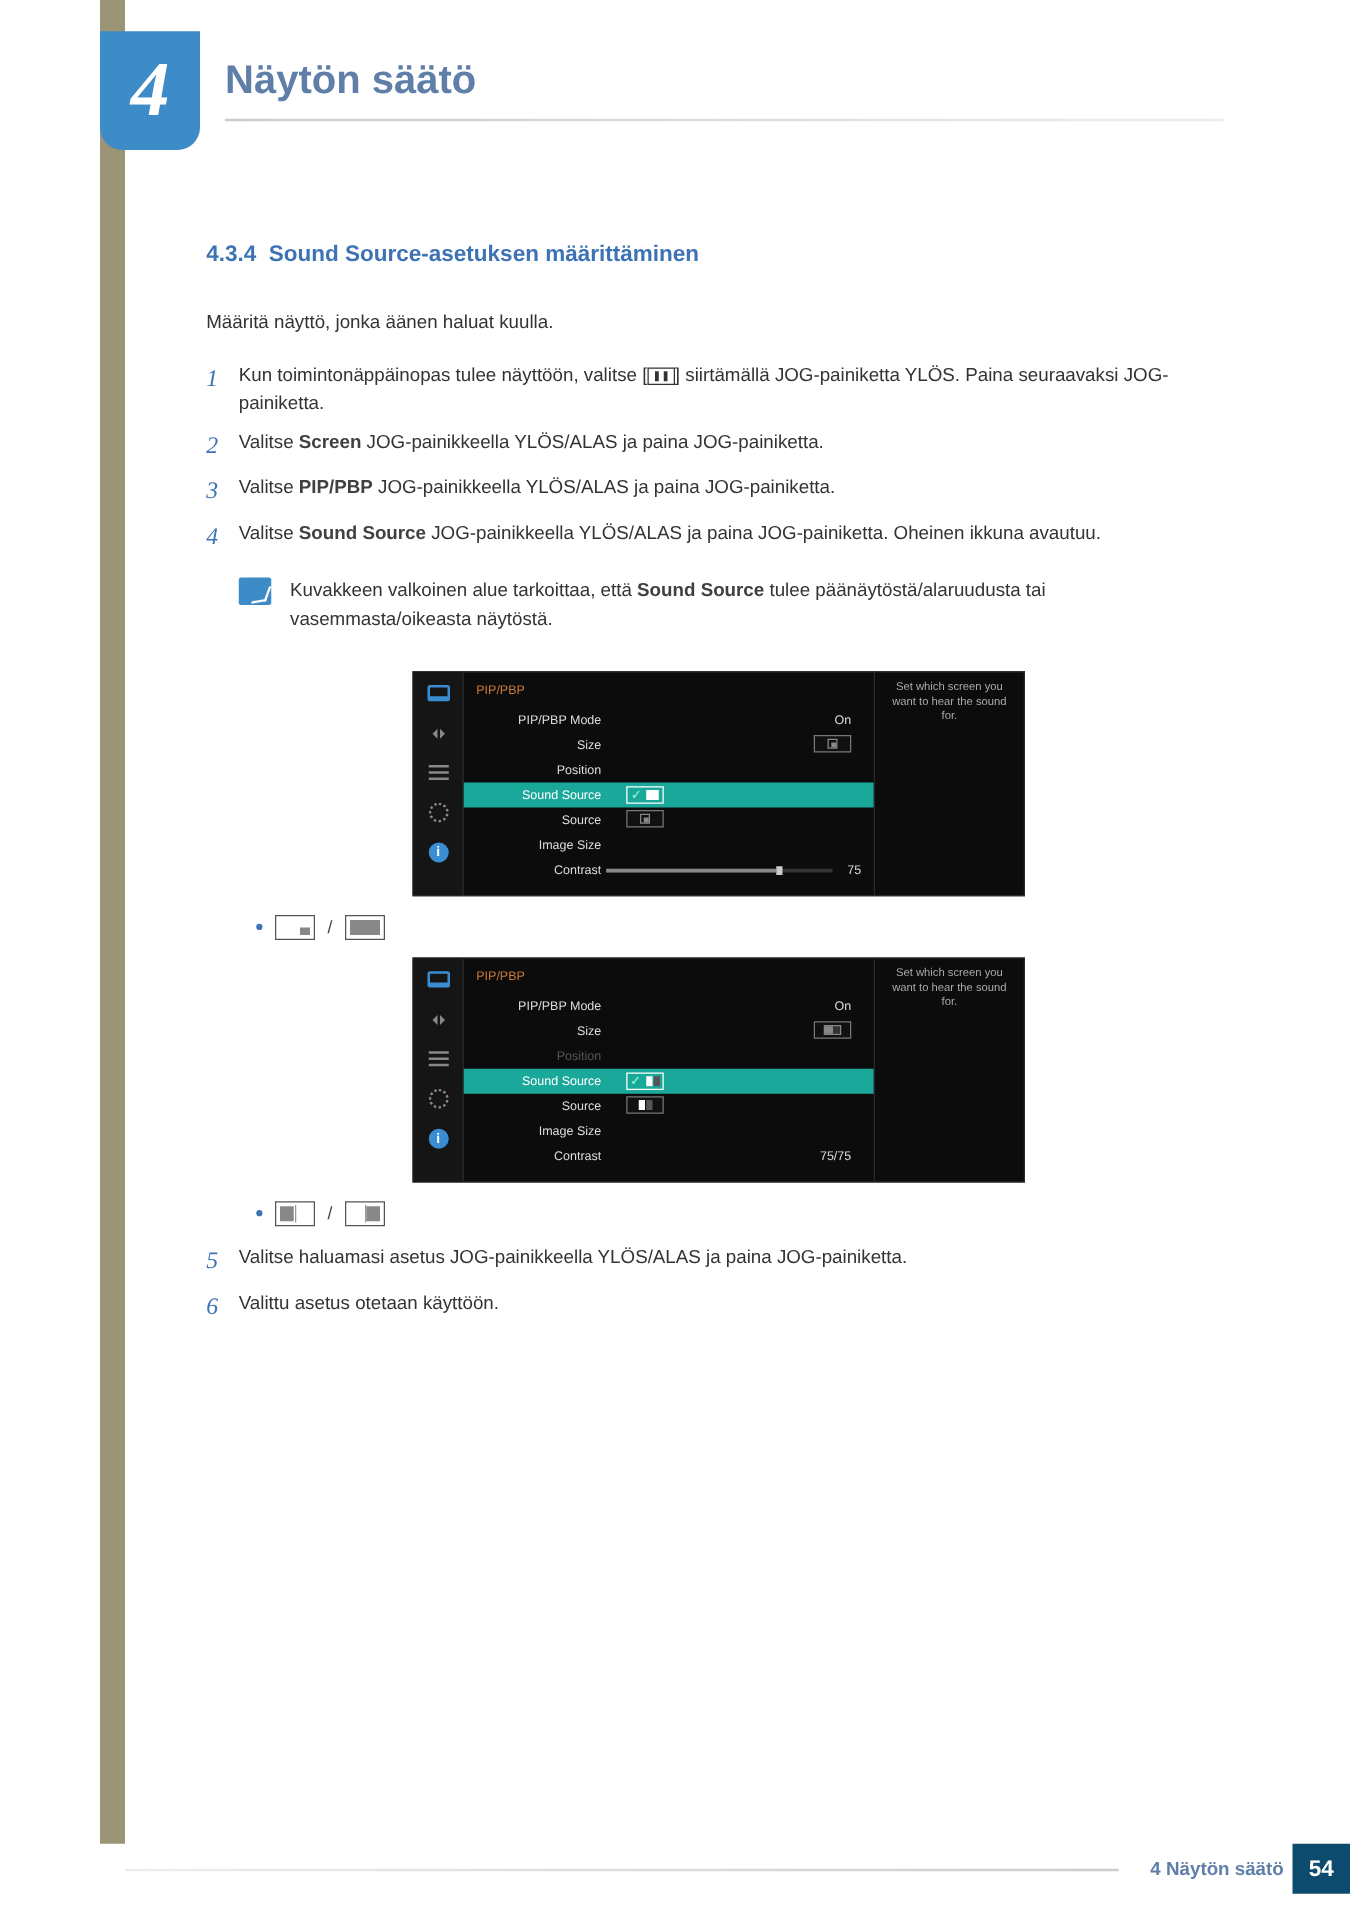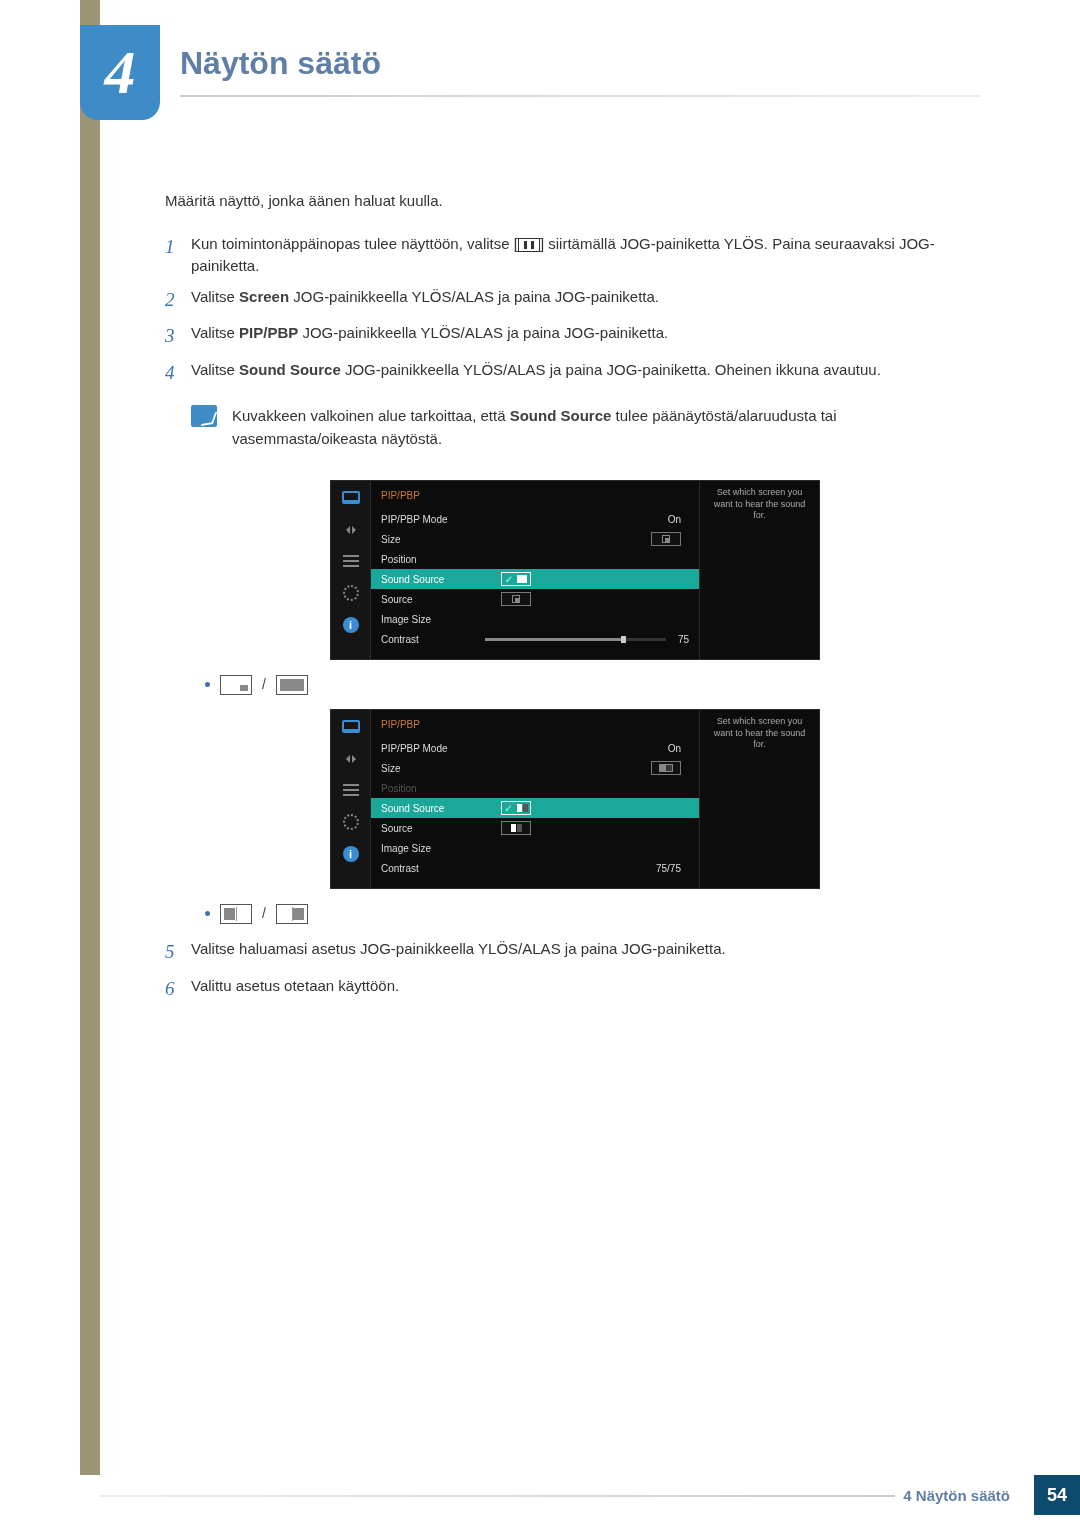--- a/index.html
+++ b/index.html
@@ -160,20 +160,21 @@
   .ico-arr::after{content:"";position:absolute;right:0;top:6px;border:4px solid transparent;border-left-color:#888;}
   .ico-list { width:16px;height:2px;background:#888;box-shadow:0 -5px #888,0 5px #888;}
   .ico-gear { width:16px;height:16px;border:2px dotted #888;border-radius:50%;}
   .ico-info { width:16px;height:16px;border-radius:50%;background:#3b8dd3;color:#fff;font-weight:bold;font-size:11px;line-height:16px;text-align:center;}
   .osd-main { flex:1; padding: 4px 0 10px 0;}
   .osd-title { color:#cc7a3a; font-size:10px; padding: 3px 10px 6px 10px;}
   .osd-row {
     display:flex; align-items:center;
     height: 20px;
     padding: 0 10px;
+    text-align: right;
   }
   .osd-label { width: 100px; }
   .osd-val { margin-left:auto; padding-right:8px;}
   .osd-row.sel { background: #1aa89a; color:#fff;}
   .osd-row.sel .osd-label{ color:#fff; }
   .osd-row.dis .osd-label{ color:#555;}
   .val-box {
     display:inline-flex; align-items:center; justify-content:center;
     border:1px solid #777; width:30px; height:14px;
     background:#111;
@@ -222,21 +223,21 @@
     height:40px;
     display:flex;
     justify-content:flex-end;
     align-items:stretch;
   }
   .footer-text{
     color:#5f7fa8;
     font-size:15px;
     font-weight:bold;
     align-self:center;
-    padding-right:24px;
+    padding-right:7px;
   }
   .footer-page{
     width:46px;
     background:#0c4a6e;
     color:#fff;
     font-size:18px;
     font-weight:bold;
     display:flex;align-items:center;justify-content:center;
   }
   .footer-bar{
@@ -250,20 +251,23 @@
 <body>
 
 <div class="side-strip"></div>
 <div class="chapter-badge">
   <span>4</span>
 </div>
 <div class="chapter-title">Näytön säätö</div>
 <div class="title-underline"></div>
 
 <div class="content">
+  <div class="section-h">
+    <span>4.3.4</span>&nbsp;&nbsp;<span>Sound Source-asetuksen määrittäminen</span>
+  </div>
 
   <p class="intro">Määritä näyttö, jonka äänen haluat kuulla.</p>
 
   <div class="step">
     <div class="step-num">1</div>
     <div class="step-body">
       <span>Kun toimintonäppäinopas tulee näyttöön, valitse [</span><span class="menu-icon"></span><span>] siirtämällä JOG-painiketta YLÖS. Paina seuraavaksi JOG-painiketta.</span>
     </div>
   </div>
 

